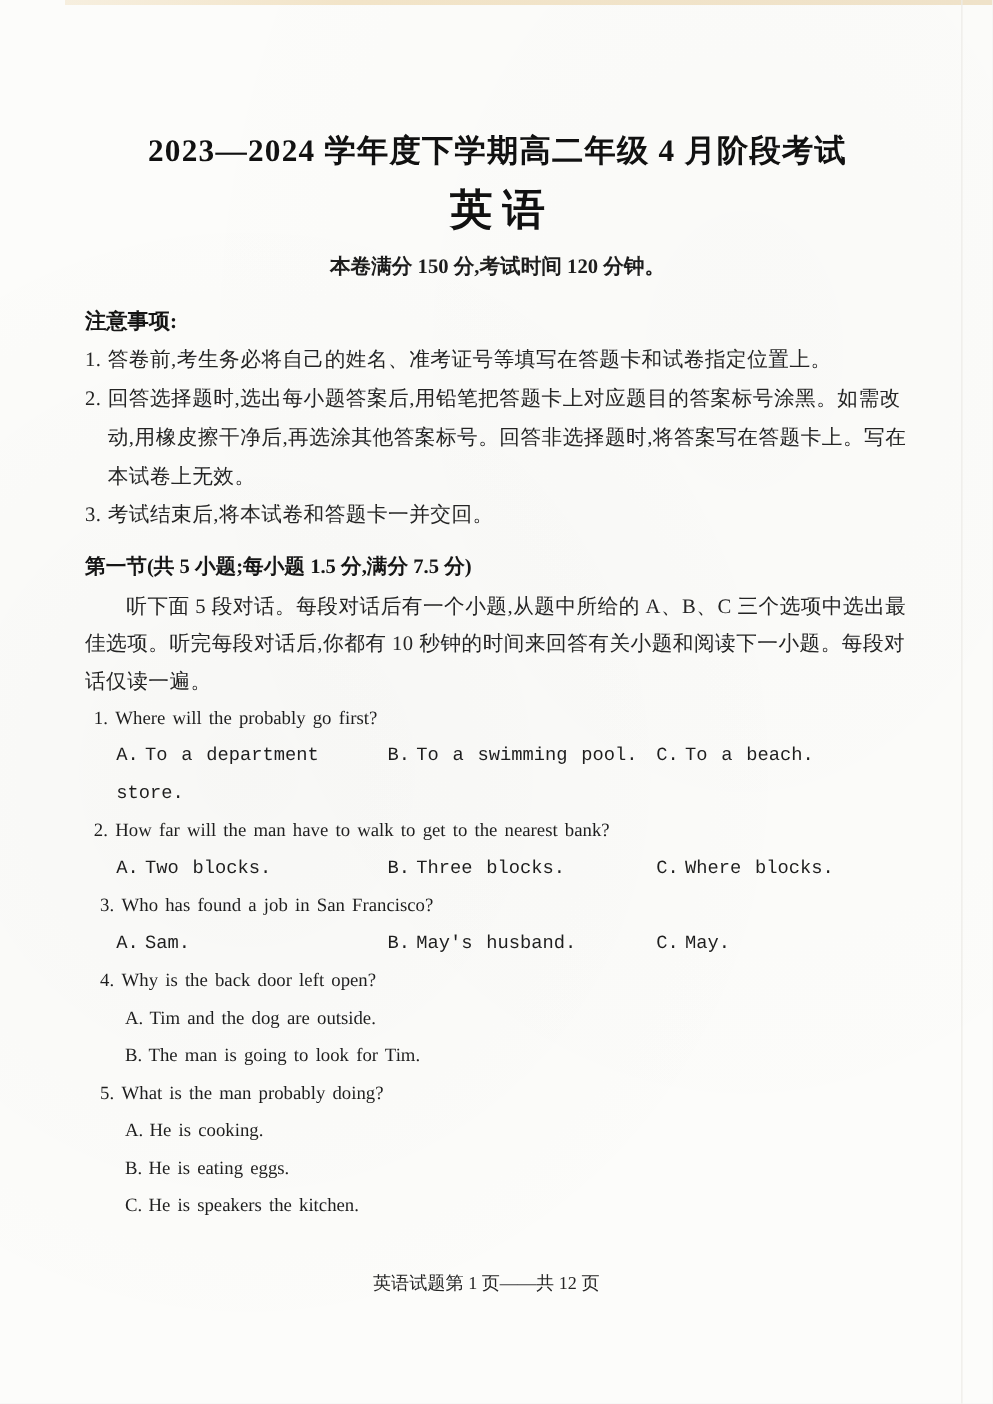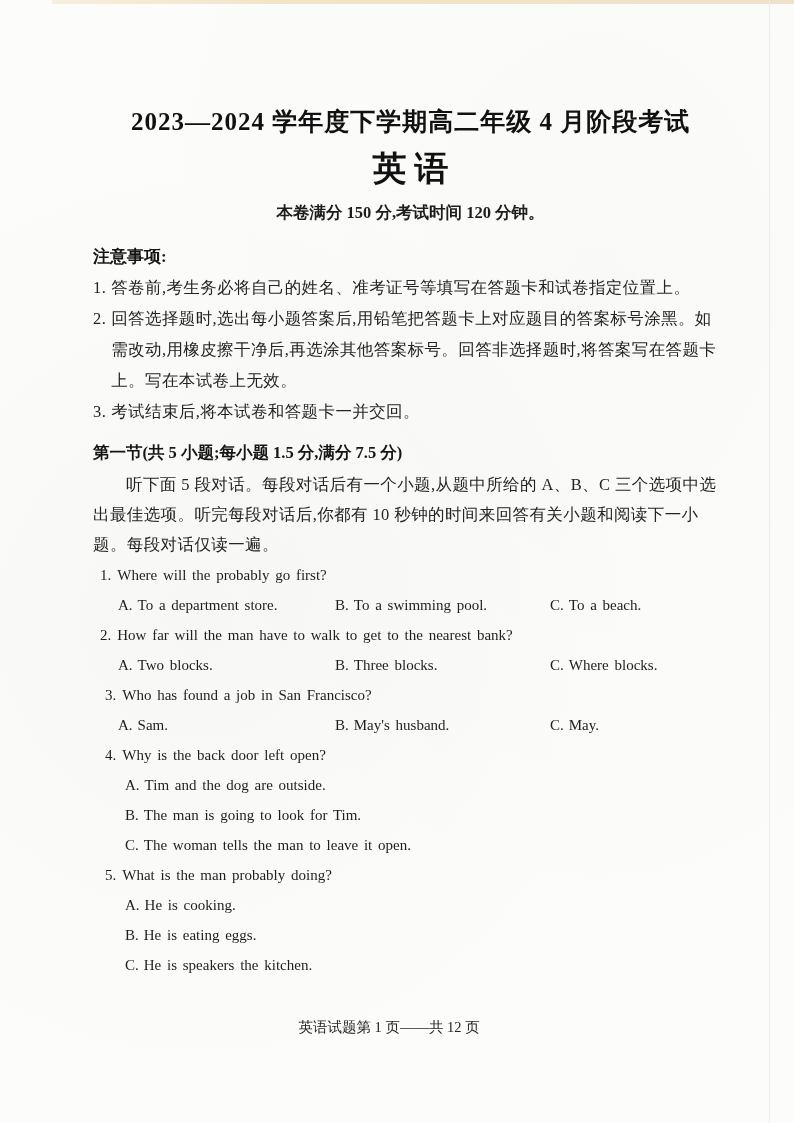--- a/index.html
+++ b/index.html
@@ -7,21 +7,21 @@
     width: 794px; height: 1123px;
     font-family: "Liberation Serif", "DejaVu Serif", serif;
     color: #222;
     background: #e9e9e7;
   }
   .page {
     position: relative;
     width: 794px; height: 1123px;
     overflow: hidden;
     box-sizing: border-box;
-    padding: 0 66px 0 93px;
+    padding: 0 66px 0 68px;
     background:
       radial-gradient(ellipse at 25% 55%, rgba(0,0,0,0.018), transparent 55%),
       radial-gradient(ellipse at 75% 25%, rgba(0,0,0,0.012), transparent 60%),
       #fcfcfa;
   }
   
   .scan-top-edge {
     position: absolute; top: 0; left: 52px; right: 0; height: 4px;
     background: linear-gradient(to right, rgba(242,228,200,0.55), #f2e4c8 30%, #efe2c9);
   }
@@ -71,21 +71,21 @@
     font-size: 16.5px; line-height: 30px; color: #242424;
     text-indent: 2em; letter-spacing: 0.4px;
   }
   
   .questions { margin-top: 0; font-size: 15px; color: #1e1e1e; }
   .q-line { display: flex; line-height: 30px; word-spacing: 2px; }
   .q-line .qnum { flex: 0 0 auto; margin-left: 7px; margin-right: 6px; }
   .q-block.indented .q-line .qnum { margin-left: 12px; }
   .opt-row {
     display: grid; grid-template-columns: 217px 215px 1fr;
-    margin-left: 25px; line-height: 30px; word-spacing: 2px;
+    margin-left: 25px; line-height: 30px; word-spacing: 2px; font-family: Liberation Mono, monospace;
   }
   .opt-stack { margin-left: 32px; }
   .opt-stack .opt { display: block; line-height: 30px; word-spacing: 2px; }
   .opt-label { margin-right: 5px; }
   
   .page-footer {
     position: absolute; top: 1016px; left: 0; right: 16px;
     text-align: center; font-size: 14.5px; line-height: 22px; color: #242424;
   }
 </style>
@@ -160,21 +160,20 @@
     </div>
 
     <div class="q-block indented">
       <div class="q-line">
         <span class="qnum">4.</span>
         <span class="qtext">Why is the back door left open?</span>
       </div>
       <div class="opt-stack">
         <span class="opt"><span class="opt-label">A.</span><span>Tim and the dog are outside.</span></span>
         <span class="opt"><span class="opt-label">B.</span><span>The man is going to look for Tim.</span></span>
-        <span class="opt"><span class="opt-label">C.</span><span>The woman tells the man to leave it open.</span></span>
       </div>
     </div>
 
     <div class="q-block indented">
       <div class="q-line">
         <span class="qnum">5.</span>
         <span class="qtext">What is the man probably doing?</span>
       </div>
       <div class="opt-stack">
         <span class="opt"><span class="opt-label">A.</span><span>He is cooking.</span></span>

